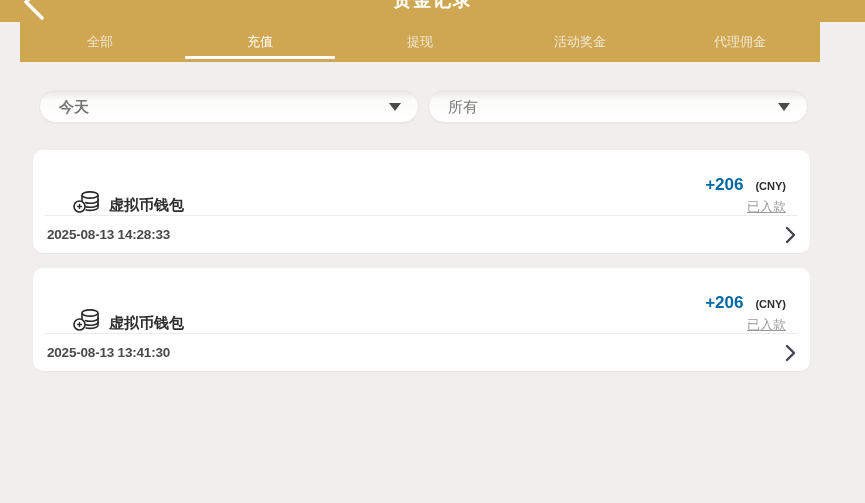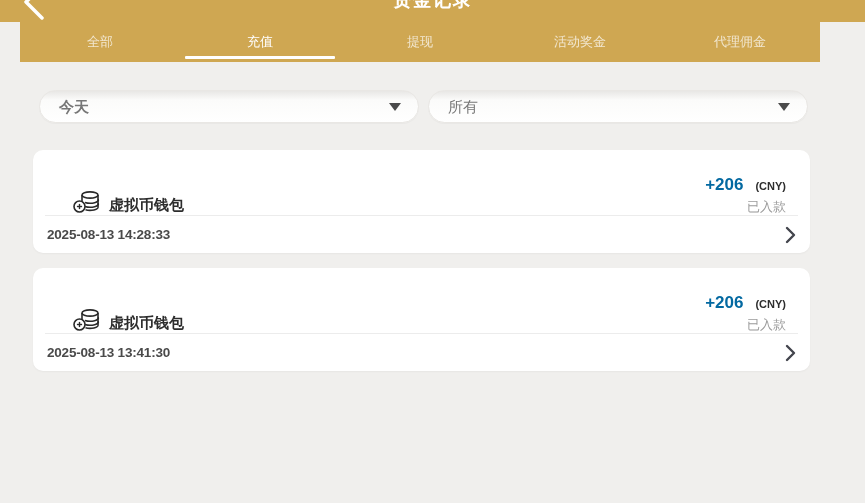--- a/index.html
+++ b/index.html
@@ -65,21 +65,21 @@
     position:absolute;top:0;left:16px;right:0;height:65px;
     display:flex;align-items:flex-end;padding:0 24px;box-sizing:border-box;
   }
   .wallet-name{
     margin-left:9px;font-size:15px;font-weight:bold;color:#2d2d2d;
   }
   .amount-block{margin-left:auto;text-align:right;}
   .amount-line{line-height:20px;}
   .amt{font-size:17px;font-weight:bold;color:#0369a1;}
   .cur{font-size:11px;font-weight:bold;color:#2d2d2d;margin-left:12px;}
-  .status{font-size:13px;color:#9b9b9b;margin-top:2px;line-height:17px;}
+  .status{font-size:13px;color:#9b9b9b;margin-top:2px;line-height:17px;text-decoration:underline;}
   .divider{
     position:absolute;top:65px;left:12px;right:12px;height:0;
     border-top:1px solid #ececec;
   }
   .card-bottom{
     position:absolute;top:66px;bottom:0;left:14px;right:14px;
     display:flex;align-items:center;justify-content:space-between;
   }
   .time{
     font-size:13.5px;font-weight:bold;color:#4a4a4a;letter-spacing:-0.2px;

